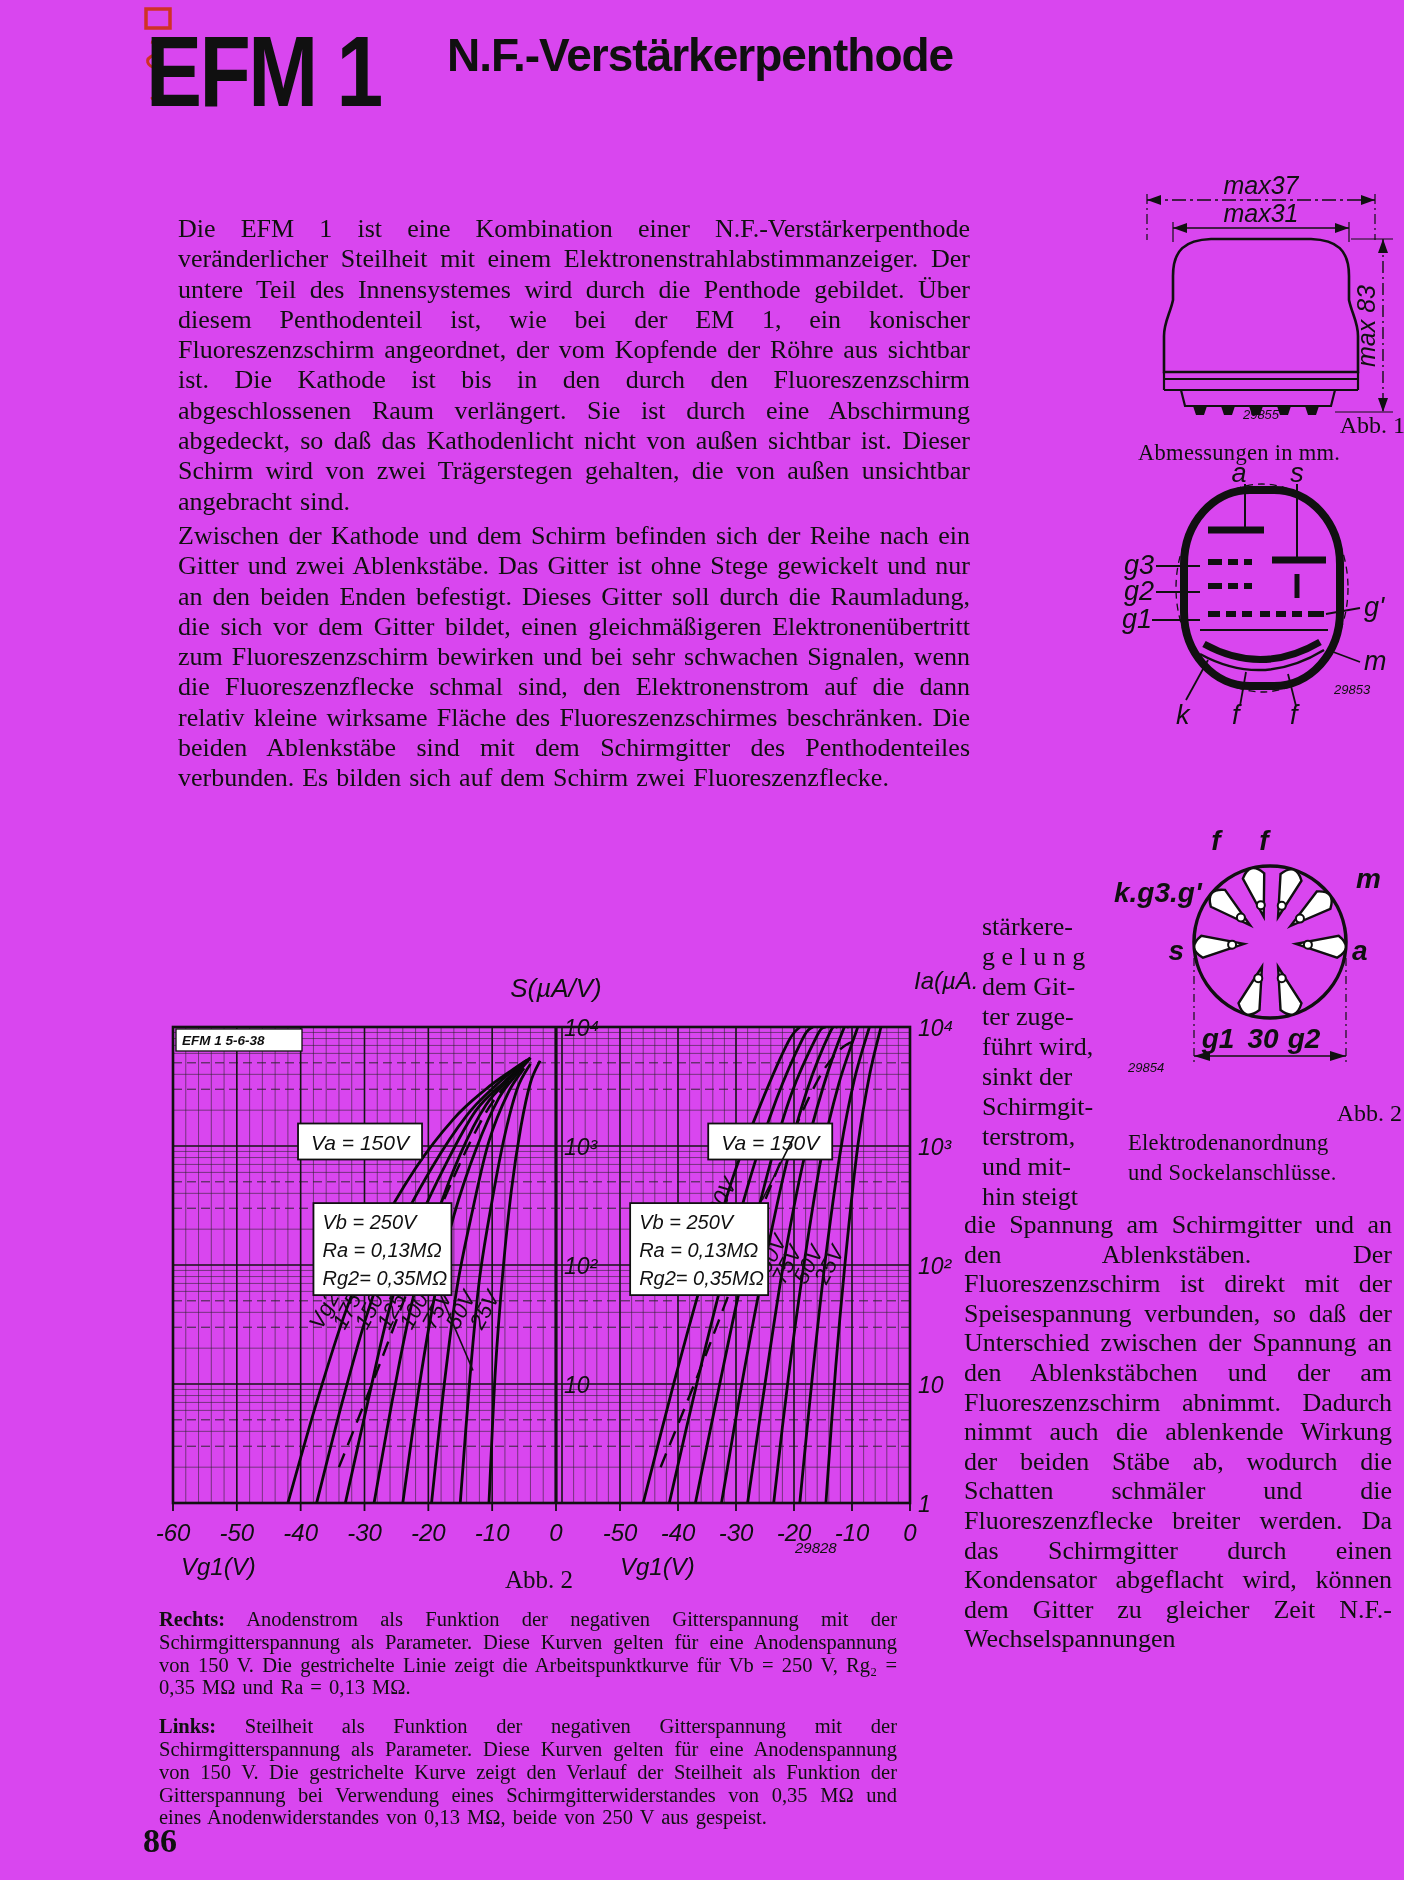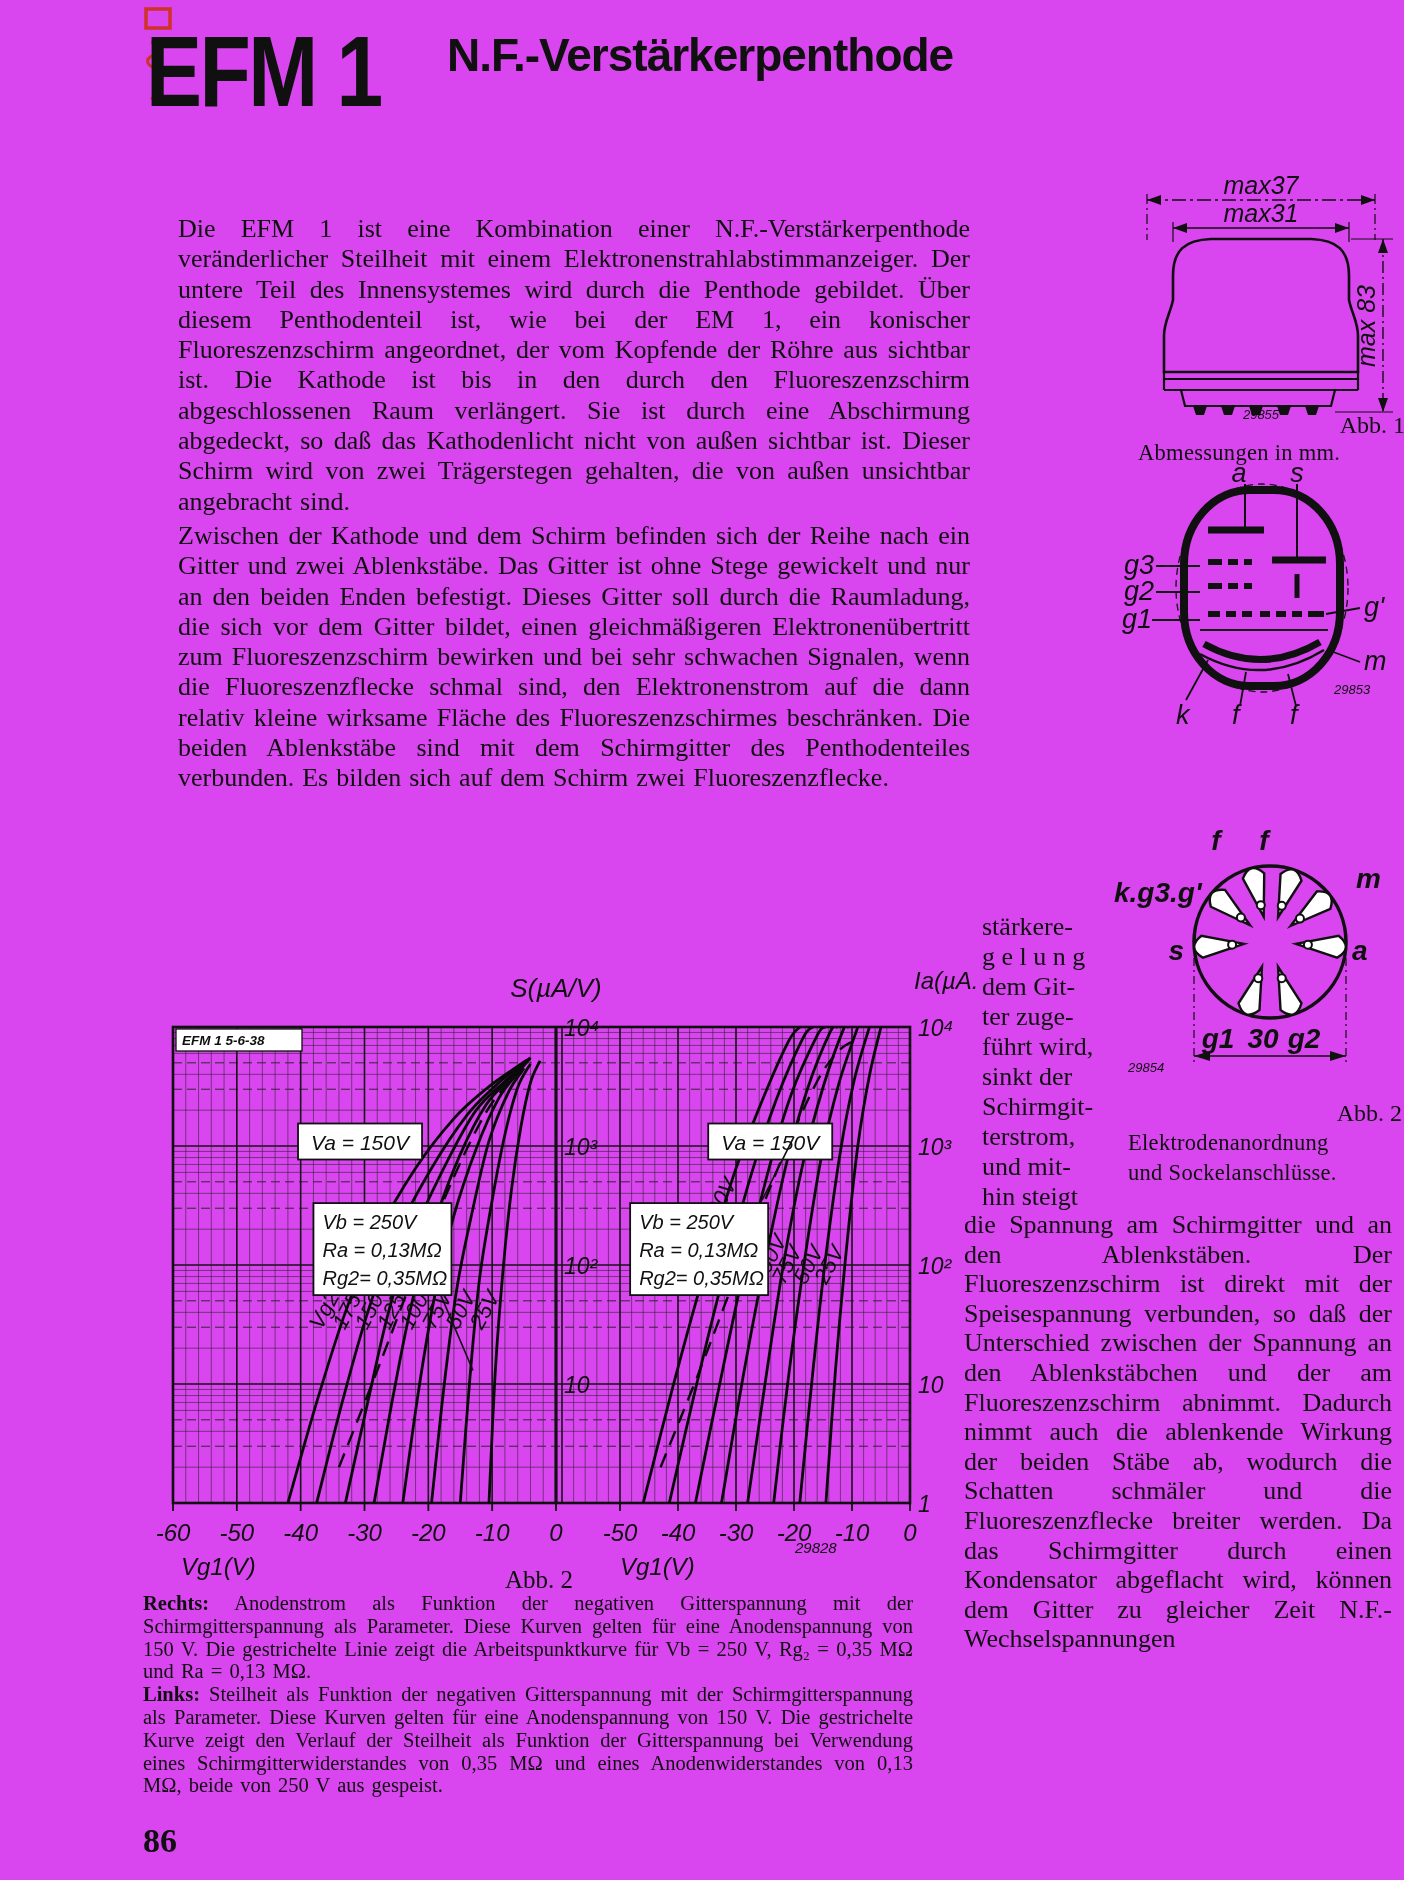--- a/index.html
+++ b/index.html
@@ -16,21 +16,21 @@
   .p1{top:214px;} .p2{top:521px;} .p3{top:822px;}
   .narrowcol{position:absolute;left:982px;top:912px;width:158px;font-size:26px;line-height:30px;}
   .rightcol{position:absolute;left:964px;top:1210px;width:428px;font-size:26px;line-height:29.6px;
      text-align:justify;word-spacing:2px;}
   .figcap{font-size:24px;text-align:right;}
   .figsub{font-size:22.5px;letter-spacing:.3px;}
   .abb2cap{position:absolute;left:1128px;top:1098px;width:274px;line-height:30px;}
   .abb3{position:absolute;left:143px;top:1566px;width:792px;text-align:center;font-size:25px;}
   .caption{position:absolute;left:143px;top:1592px;width:770px;font-size:20.5px;line-height:22.8px;
      text-align:justify;word-spacing:2px;}
-  .caption p{margin:0;}
+  .caption p{margin:16px;}
   .pagenum{position:absolute;left:143px;top:1822px;font-size:34px;font-weight:700;}
   svg{position:absolute;overflow:visible;}
   svg text{fill:#101010;}
   .it{font-family:"Liberation Sans",sans-serif;font-style:italic;}
 </style>
 </head>
 <body>
 
 <div class="page">
 

